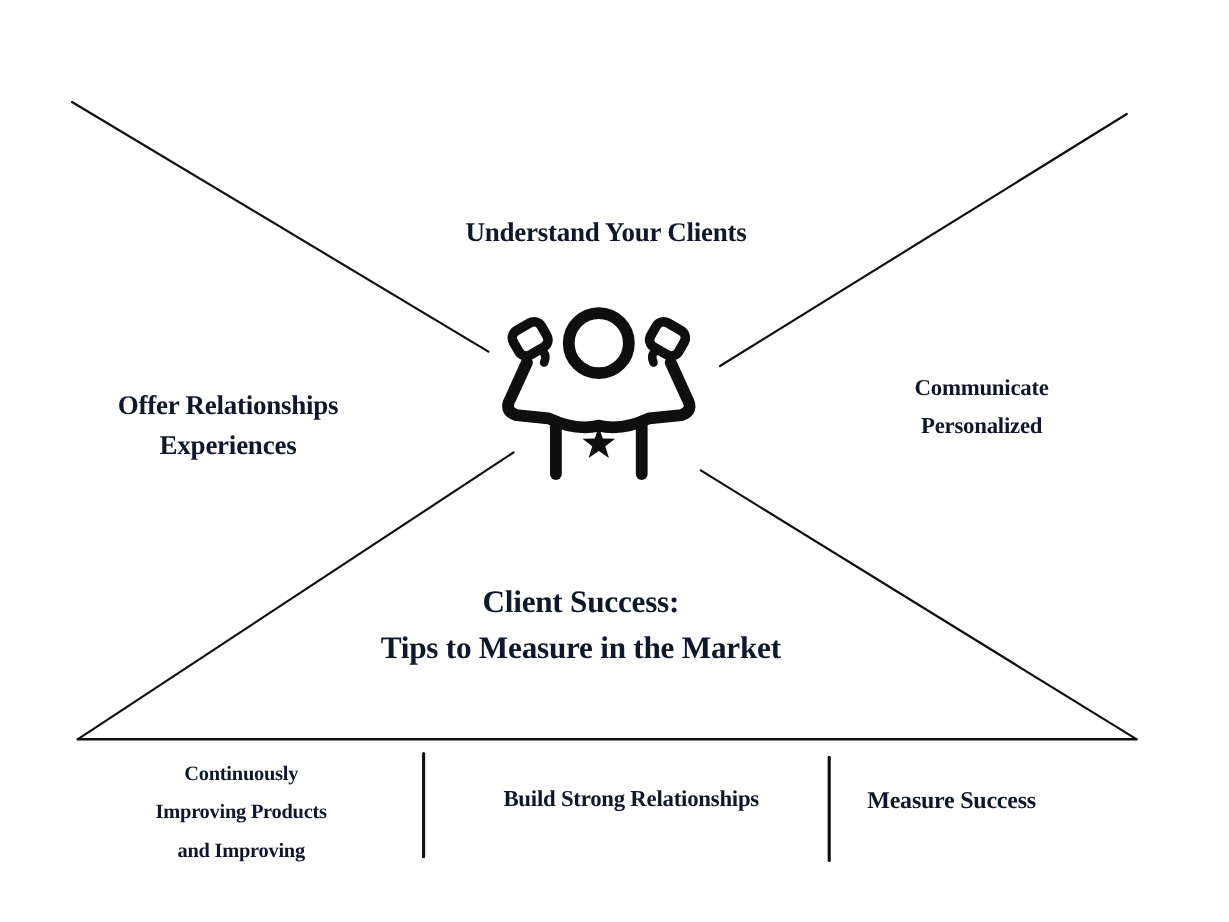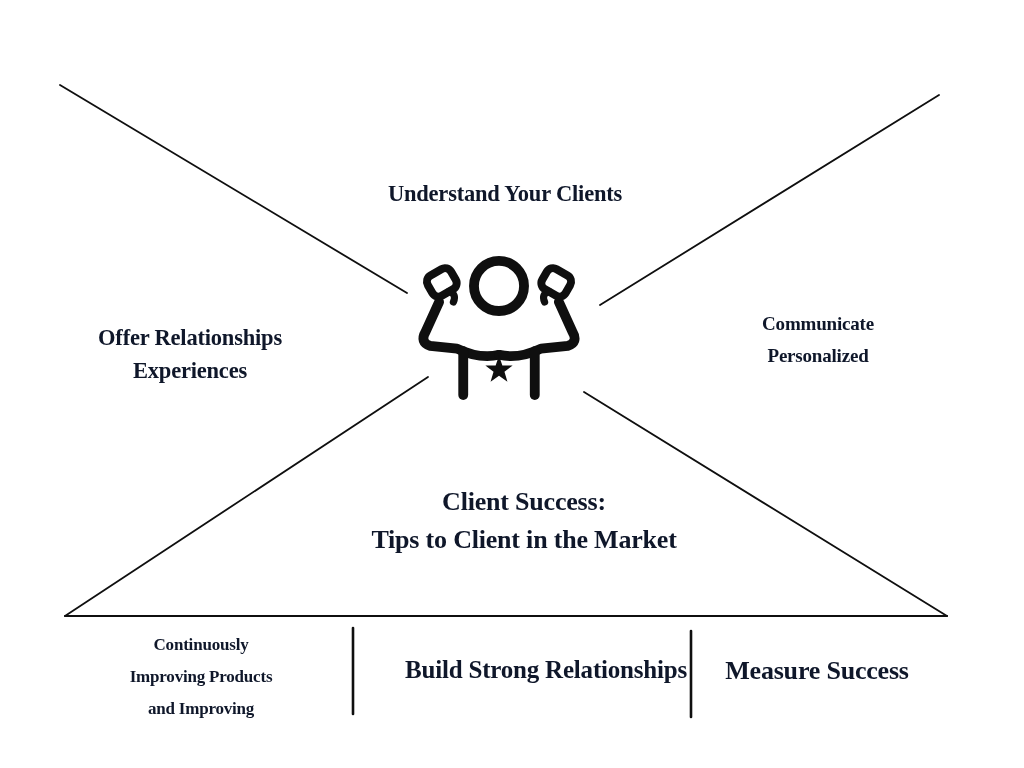--- a/index.html
+++ b/index.html
@@ -25,24 +25,24 @@
     position: absolute;
     transform: translateX(-50%);
     font-weight: bold;
     text-align: center;
     letter-spacing: -0.2px;
     white-space: nowrap;
   }
   .tip-top    { left: 505px; top: 181px; font-size: 22.5px; }
   .tip-left   { left: 190px; top: 321px; font-size: 22.5px; line-height: 33px; }
   .tip-right  { left: 818px; top: 308px; font-size: 19px; line-height: 32px; }
-  .main-title { left: 484px; top: 483px; font-size: 26px;  line-height: 38px; margin-left: 40px; }
+  .main-title { left: 484px; top: 483px; font-size: 26px;  line-height: 38px; }
   .tip-bottom-left   { left: 201px; top: 629px; font-size: 17px; line-height: 32px; }
-  .tip-bottom-center { left: 526px; top: 656px; font-size: 25px; margin-left: 20px; }
-  .tip-bottom-right  { left: 817px; top: 656px; font-size: 26px; }
+  .tip-bottom-center { left: 526px; top: 656px; font-size: 19px; }
+  .tip-bottom-right  { left: 793px; top: 656px; font-size: 20px; }
   .icon-wrap {
     position: absolute;
     left: 412px; top: 252px;
     width: 174px; height: 152px;
   }
 </style>
 </head>
 <body>
 
 <div class="canvas">
@@ -91,21 +91,21 @@
     <div>Experiences</div>
   </div>
 
   <div class="txt tip-right">
     <div>Communicate</div>
     <div>Personalized</div>
   </div>
 
   <div class="txt main-title">
     <div>Client Success:</div>
-    <div>Tips to Client in the Market</div>
+    <div>Tips to Measure in the Market</div>
   </div>
 
   <div class="txt tip-bottom-left">
     <div>Continuously</div>
     <div>Improving Products</div>
     <div>and Improving</div>
   </div>
 
   <div class="txt tip-bottom-center">Build Strong Relationships</div>
 

